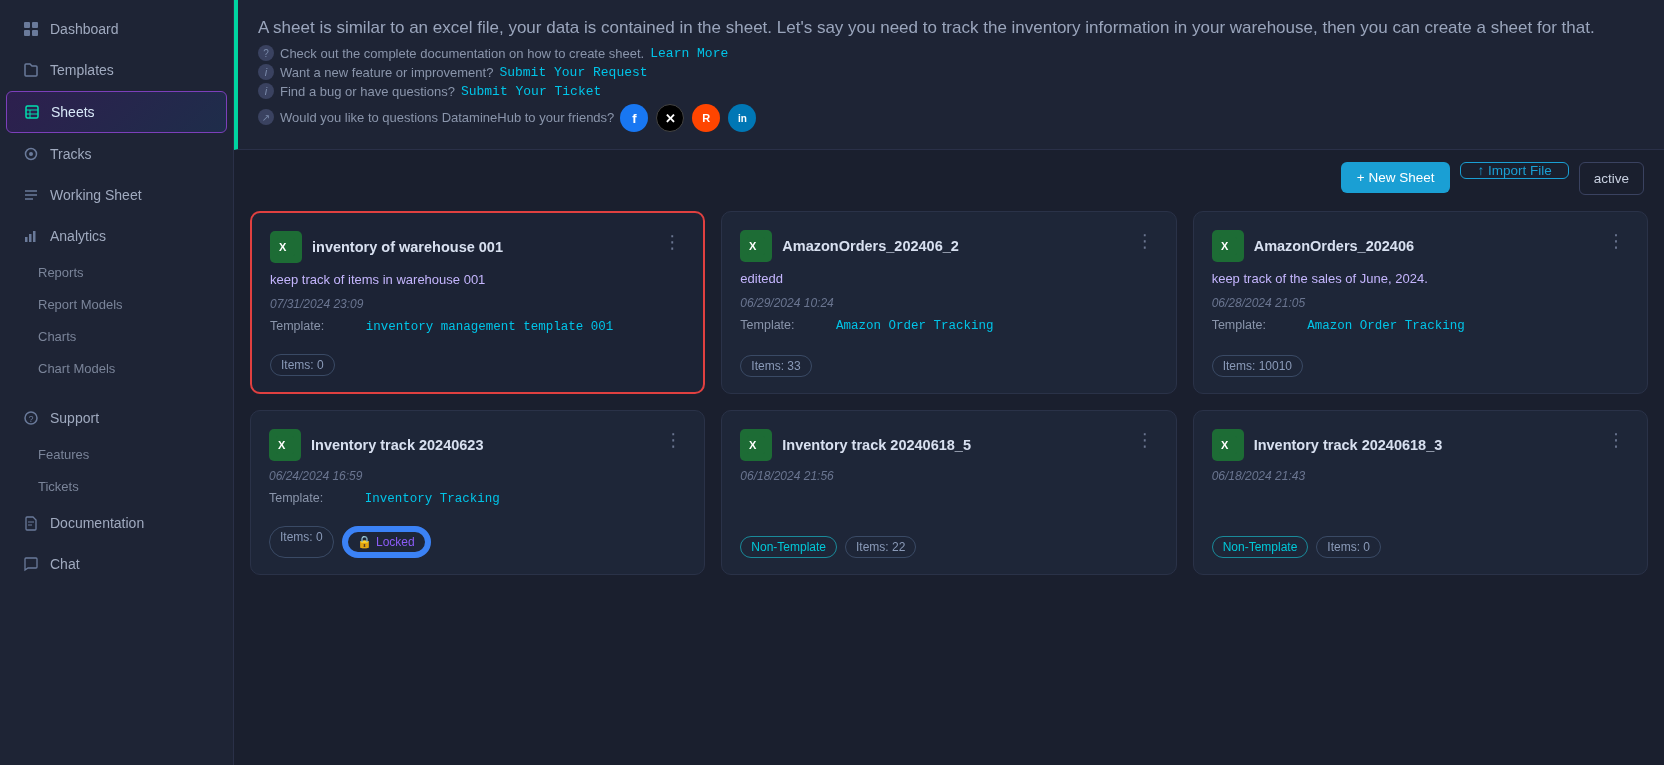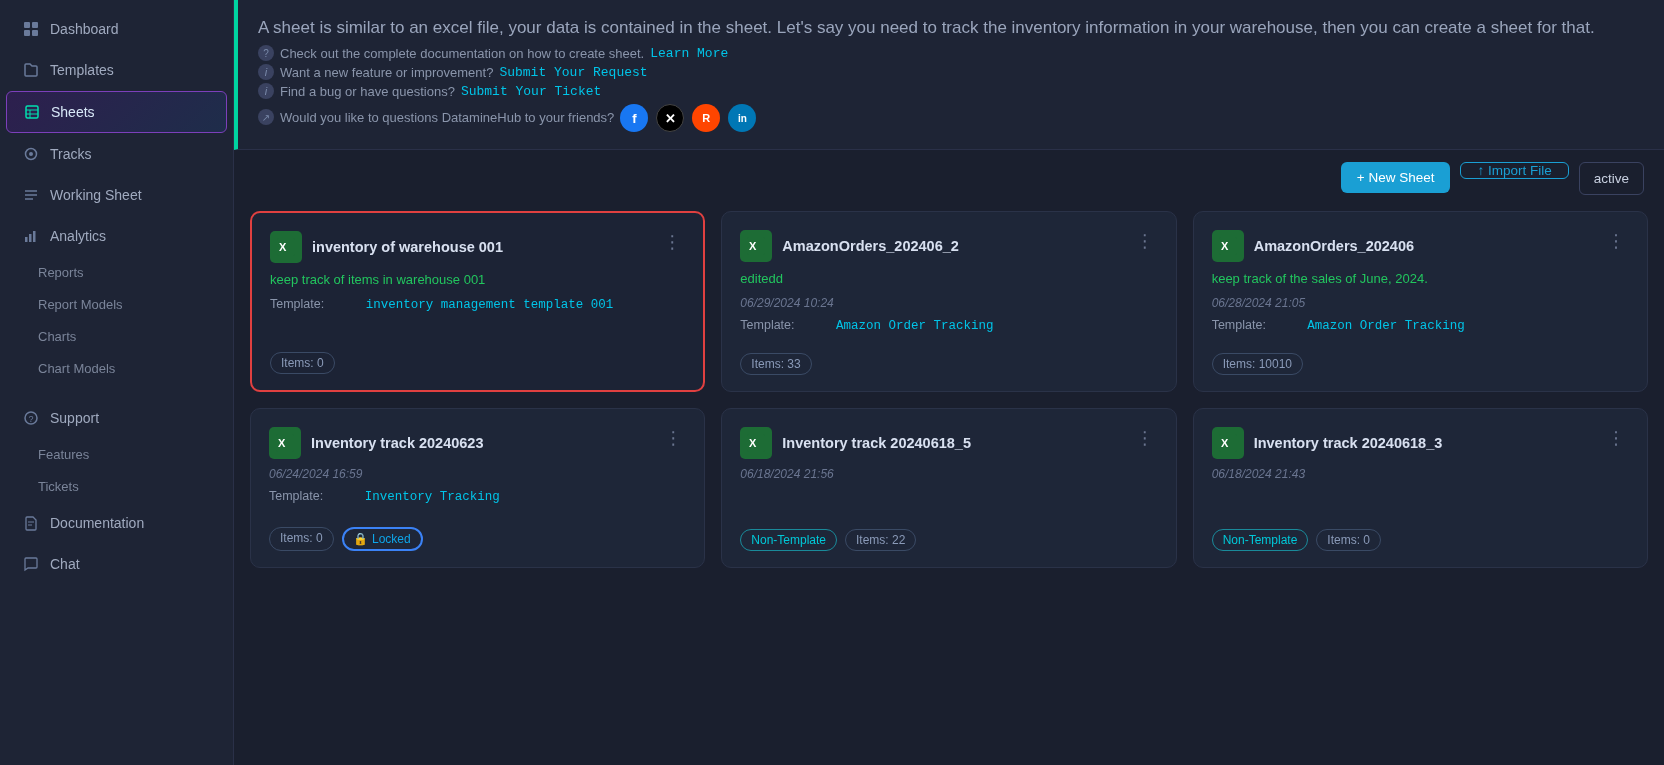--- a/index.html
+++ b/index.html
@@ -227,21 +227,21 @@
       background: none;
       border: none;
       color: #6a7590;
       cursor: pointer;
       font-size: 18px;
       padding: 2px 4px;
       border-radius: 4px;
       line-height: 1;
     }
     .card-desc {
-      color: #22c55e;
+      color: #c4b5fd;
       font-size: 13px;
       line-height: 1.4;
     }
     .card-date {
       color: #6a7590;
       font-size: 12px;
       font-style: italic;
     }
     .card-template {
       font-size: 12.5px;
@@ -259,22 +259,22 @@
       border-radius: 20px;
       font-size: 12px;
       font-weight: 500;
     }
     .badge-outline {
       border: 1px solid #3a4a65;
       color: #8a9ab8;
       background: transparent;
     }
     .badge-locked {
-      border: 2px solid #3b82f6;
-      color: #0ea5e9;
+      border: 6px solid #3b82f6;
+      color: #8b5cf6;
       background: transparent;
       display: flex;
       align-items: center;
       gap: 4px;
     }
     .badge-non-template {
       border: 1px solid #1a8a9a;
       color: #00c8d8;
       background: transparent;
     }
@@ -461,20 +461,21 @@
           <svg width="20" height="20" viewBox="0 0 20 20" fill="none">
             <rect x="1" y="1" width="18" height="18" rx="2" fill="#1d6c35"></rect>
             <text x="3" y="14" font-size="11" fill="white" font-weight="bold">X</text>
           </svg>
         </div>
         <span class="card-name">inventory of warehouse 001</span>
       </div>
       <button class="card-menu-btn">⋮</button>
     </div>
     <div class="card-desc">keep track of items in warehouse 001</div>
+    <div class="card-date">07/31/2024 23:09</div>
     <div class="card-template">
       <span>Template: </span><a class="link-text">inventory management template 001</a>
     </div>
     <div class="spacer"></div>
     <div class="card-badges">
             <span class="badge badge-outline">Items: 0</span>
           </div>
   </div>
         <div class="card">
     <div class="card-header">

